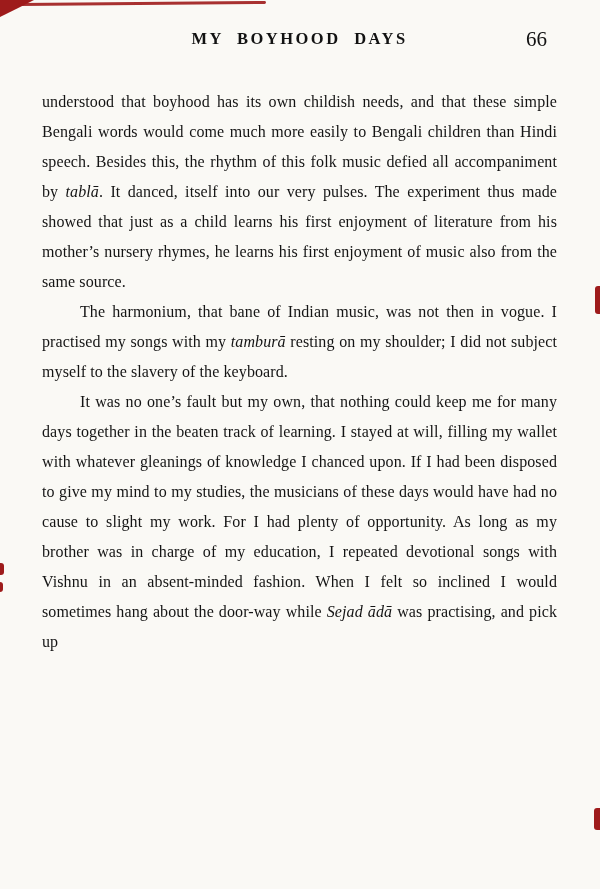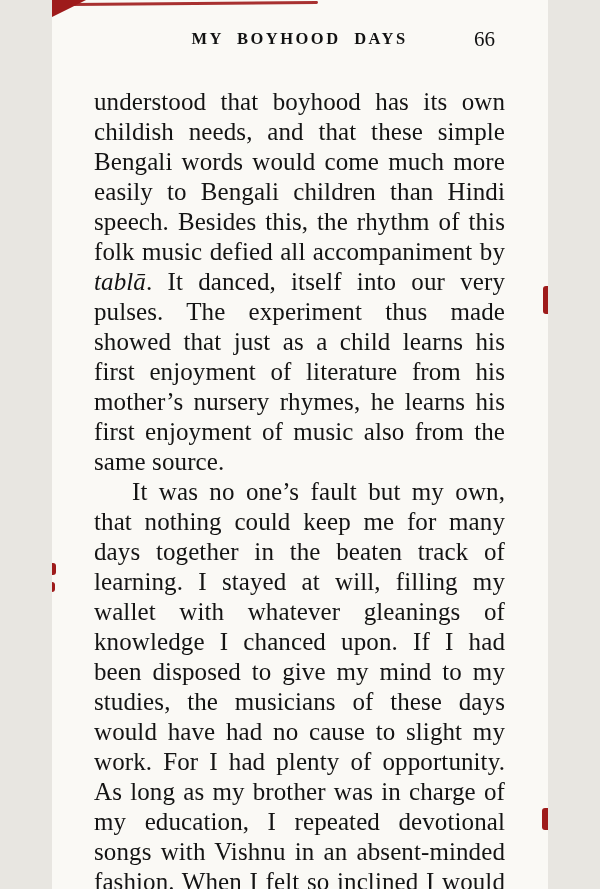--- a/index.html
+++ b/index.html
@@ -2,21 +2,21 @@
 <html><head>
 <meta charset="utf-8">
 <style>
   html, body {
     margin: 0;
     padding: 0;
     background: #e8e6e1;
   }
   .page {
     position: relative;
-    width: 496px;
+    width: 600px;
     height: 889px;
     margin: 0 auto;
     background: #faf9f5;
     overflow: hidden;
     font-family: "Liberation Serif", "DejaVu Serif", serif;
     color: #141414;
     box-sizing: border-box;
     padding: 27px 43px 0 42px;
   }
 
@@ -41,21 +41,21 @@
     position: absolute;
     right: 10px;
     top: 0;
     font-size: 21px;
     color: #121212;
   }
 
   
   .body-text {
     margin-top: 30px;
-    font-size: 25px;
+    font-size: 16px;
     line-height: 30px;
     text-align: justify;
     letter-spacing: 0.1px;
   }
   .para {
     margin: 0;
   }
   .para.indent {
     text-indent: 38px;
   }
@@ -128,17 +128,18 @@
 
   <div class="header">
     <span class="header-title">MY BOYHOOD DAYS</span>
     <span class="page-number">66</span>
   </div>
 
   <div class="body-text">
 
     <p class="para"><span>understood that boyhood has its own childish needs, and that these simple Bengali words would come much more easily to Bengali children than Hindi speech. Besides this, the rhythm of this folk music defied all accompaniment by </span><span class="italic-term">tablā</span><span>. It danced, itself into our very pulses. The experiment thus made showed that just as a child learns his first enjoyment of literature from his mother’s nursery rhymes, he learns his first enjoyment of music also from the same source.</span></p>
 
+    <p class="para indent"><span>The harmonium, that bane of Indian music, was not then in vogue. I practised my songs with my </span><span class="italic-term">tamburā</span><span> resting on my shoulder; I did not subject myself to the slavery of the keyboard.</span></p>
 
     <p class="para indent"><span>It was no one’s fault but my own, that nothing could keep me for many days together in the beaten track of learning. I stayed at will, filling my wallet with whatever gleanings of knowledge I chanced upon. If I had been disposed to give my mind to my studies, the musicians of these days would have had no cause to slight my work. For I had plenty of opportunity. As long as my brother was in charge of my education, I repeated devotional songs with Vishnu in an absent-minded fashion. When I felt so inclined I would sometimes hang about the door-way while </span><span class="italic-term">Sejad ādā</span><span> was practising, and pick up</span></p>
 
   </div>
 </div>
 
 </body></html>

